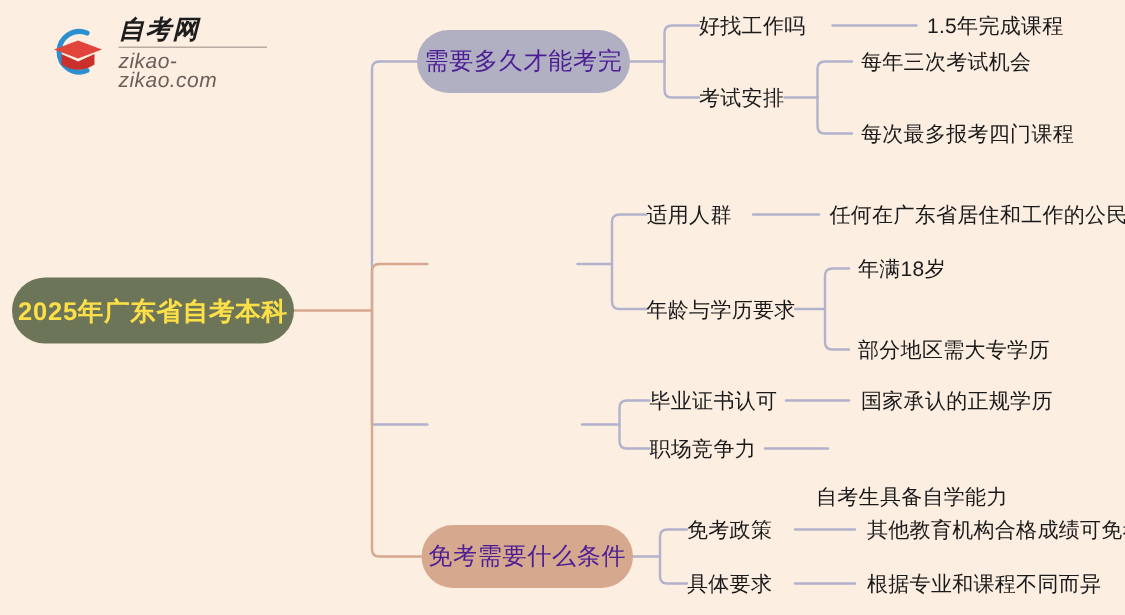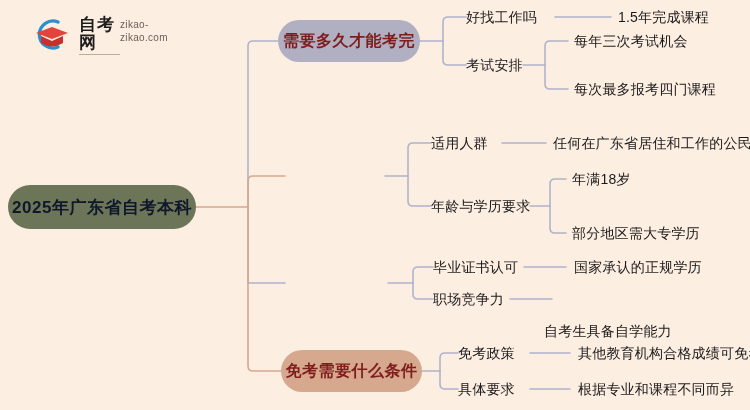--- a/index.html
+++ b/index.html
@@ -40,35 +40,36 @@
     gap: 7px;
   }
   .logo-mark {
     width: 44px;
     height: 40px;
     position: relative;
     flex: 0 0 auto;
   }
   .logo-text {
     display: flex;
-    flex-direction: row;
+    flex-direction: column;
     justify-content: space-between;
     padding-top: 2px;
+    font-style: italic;
   }
   .logo-title {
     font-size: 17px;
     font-weight: bold;
     color: #1d1d1d;
     letter-spacing: 1px;
     line-height: 18px;
     border-bottom: 1px solid #b9aca3;
     padding-bottom: 2px;
   }
   .logo-domain {
-    font-size: 10px;
+    font-size: 14px;
     color: #6b6059;
     letter-spacing: 0.3px;
     line-height: 13px;
     padding-top: 2px;
   }
 
   
   .node {
     position: absolute;
     display: flex;
@@ -77,31 +78,31 @@
     box-sizing: border-box;
     text-align: center;
   }
   .node-root {
     left: 8px;
     top: 185px;
     width: 188px;
     height: 44px;
     border-radius: 22px;
     background: #6d7559;
-    color: #0f172a;
+    color: #fde047;
     font-size: 17px;
     font-weight: bold;
     letter-spacing: 0.5px;
   }
   .node-branch {
     height: 42px;
     border-radius: 21px;
     font-size: 16px;
-    font-weight: bold;
-    color: #7f1d1d;
+    font-weight: normal;
+    color: #4c1d95;
     letter-spacing: 0.5px;
   }
   .branch-purple { background: #b1afc2; }
   .branch-tan    { background: #d6a88e; }
 
   .node-b0 { left: 278px; top: 20px;  width: 142px; }
   .node-b1 { left: 285px; top: 155px; width: 100px; }
   .node-b2 { left: 285px; top: 262px; width: 103px; }
   .node-b3 { left: 281px; top: 350px; width: 141px; }
 

